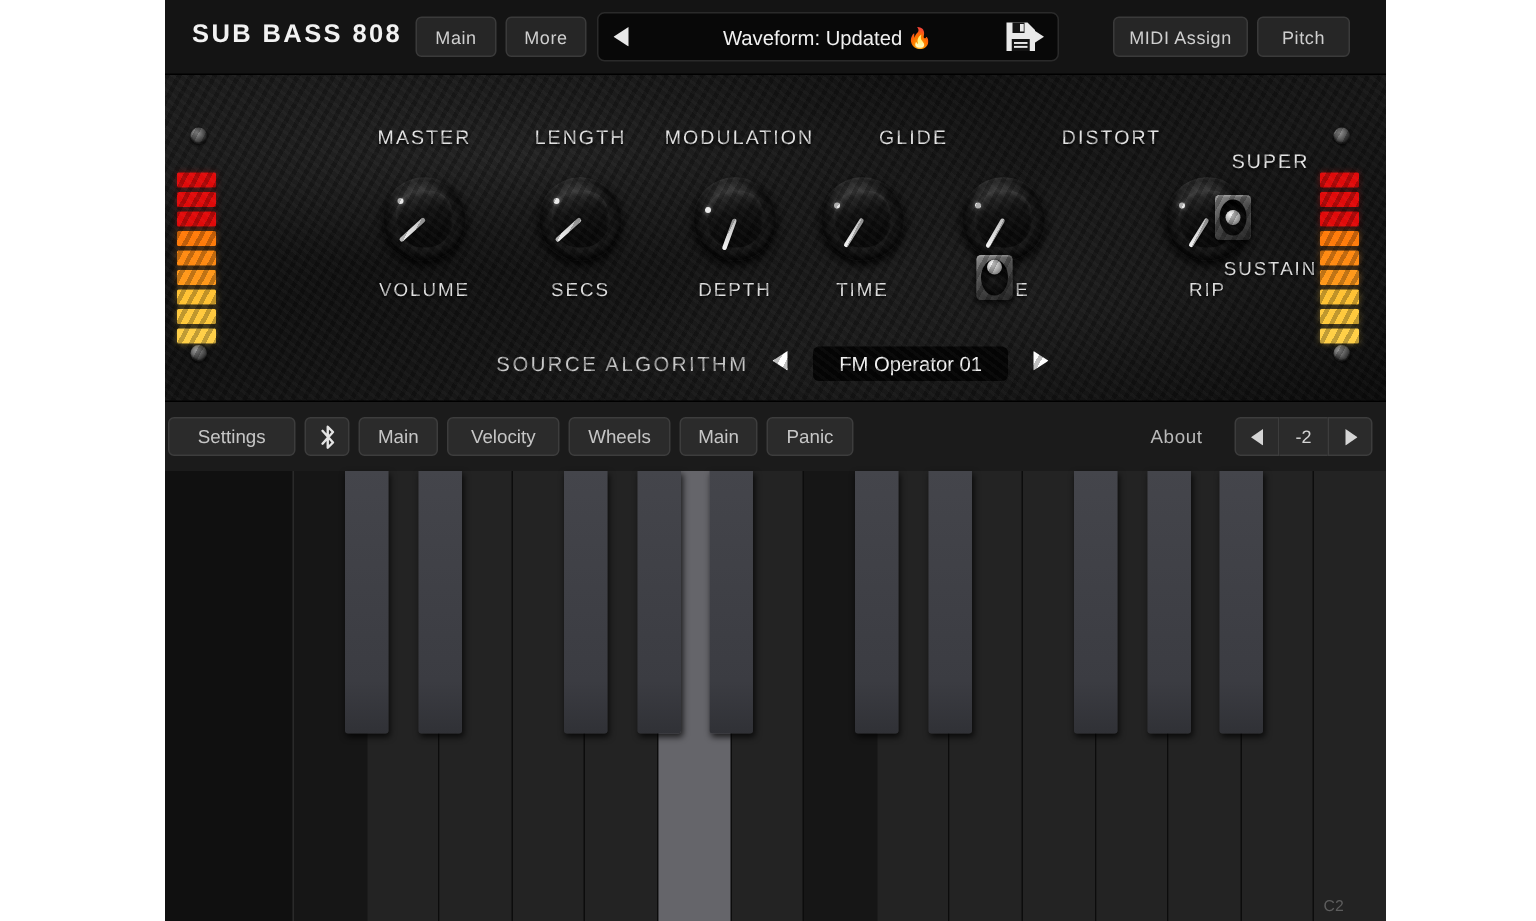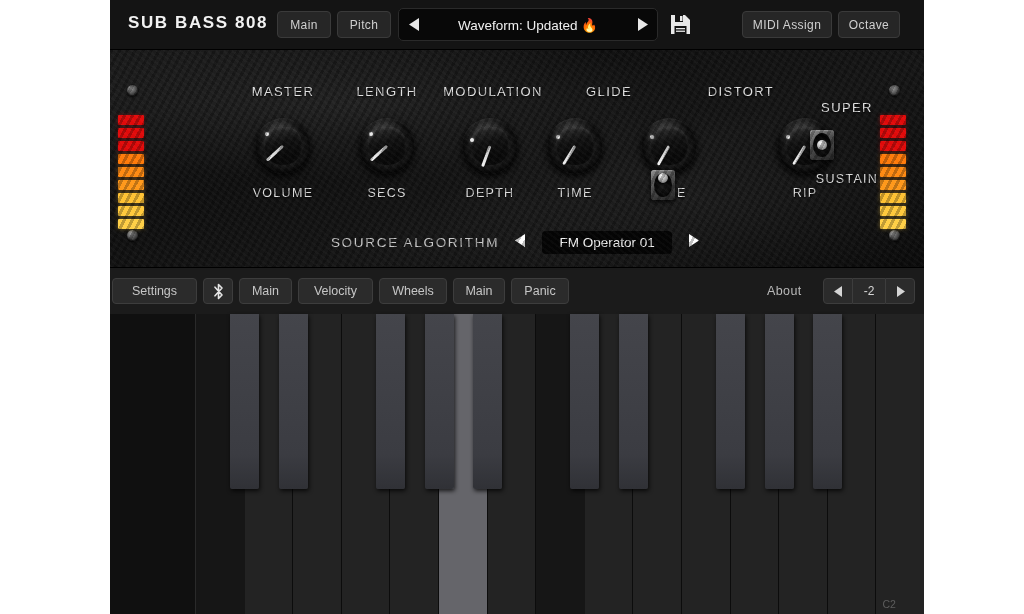--- a/index.html
+++ b/index.html
@@ -58,21 +58,21 @@
   }
   #btn-main  { left: 167px; width: 54px; }
   #btn-more  { left: 227px; width: 54px; }
   #btn-midi  { left: 632px; width: 90px; }
   #btn-about { left: 728px; width: 62px; }
 
   
   #preset-bar {
     position: absolute;
     left: 288px; top: 8px;
-    width: 260px; height: 33px;
+    width: 308px; height: 33px;
     background: #080808;
     border: 1px solid #2a2a2a;
     border-radius: 5px;
     display: flex;
     align-items: center;
   }
   .arrow-btn {
     width: 30px; height: 31px;
     display: flex; align-items: center; justify-content: center;
     cursor: pointer;
@@ -370,21 +370,21 @@
 </style>
 </head>
 <body>
 
 <div id="app">
 
   <div id="header">
     <div id="brand">SUB BASS 808</div>
 
     <div class="hbtn" id="btn-main">Main</div>
-    <div class="hbtn" id="btn-more">Pitch</div>
+    <div class="hbtn" id="btn-more">More</div>
 
     <div id="preset-bar">
       <div class="arrow-btn">
         <svg width="11" height="13" viewBox="0 0 11 13">
             <polygon points="10,0 10,13 0,6.5" fill="#e8e8e8"></polygon>
           </svg>
       </div>
       <div id="preset-name">Waveform: Updated 🔥</div>
       <div class="arrow-btn">
         <svg width="11" height="13" viewBox="0 0 11 13">
@@ -398,21 +398,21 @@
         <path d="M1,1 H15 L20,6 V20 H1 Z" fill="#e9e9e9"></path>
         <rect x="5" y="1" width="8" height="7" fill="#141414"></rect>
         <rect x="10" y="2" width="2.5" height="5" fill="#e9e9e9"></rect>
         <rect x="4.5" y="12" width="12" height="8" fill="#141414"></rect>
         <rect x="6" y="14" width="9" height="1.3" fill="#e9e9e9"></rect>
         <rect x="6" y="16.6" width="9" height="1.3" fill="#e9e9e9"></rect>
       </svg>
     </div>
 
     <div class="hbtn" id="btn-midi">MIDI Assign</div>
-    <div class="hbtn" id="btn-about">Octave</div>
+    <div class="hbtn" id="btn-about">Pitch</div>
   </div>
 
   <div id="panel">
 
     <div class="screw" style="left:17px;  top:35px;"></div>
     <div class="screw" style="left:779px; top:35px;"></div>
     <div class="screw" style="left:17px;  top:180px;"></div>
     <div class="screw" style="left:779px; top:180px;"></div>
 
     <div class="meter" id="meter-left" style="left:8px;  top:65px;">

